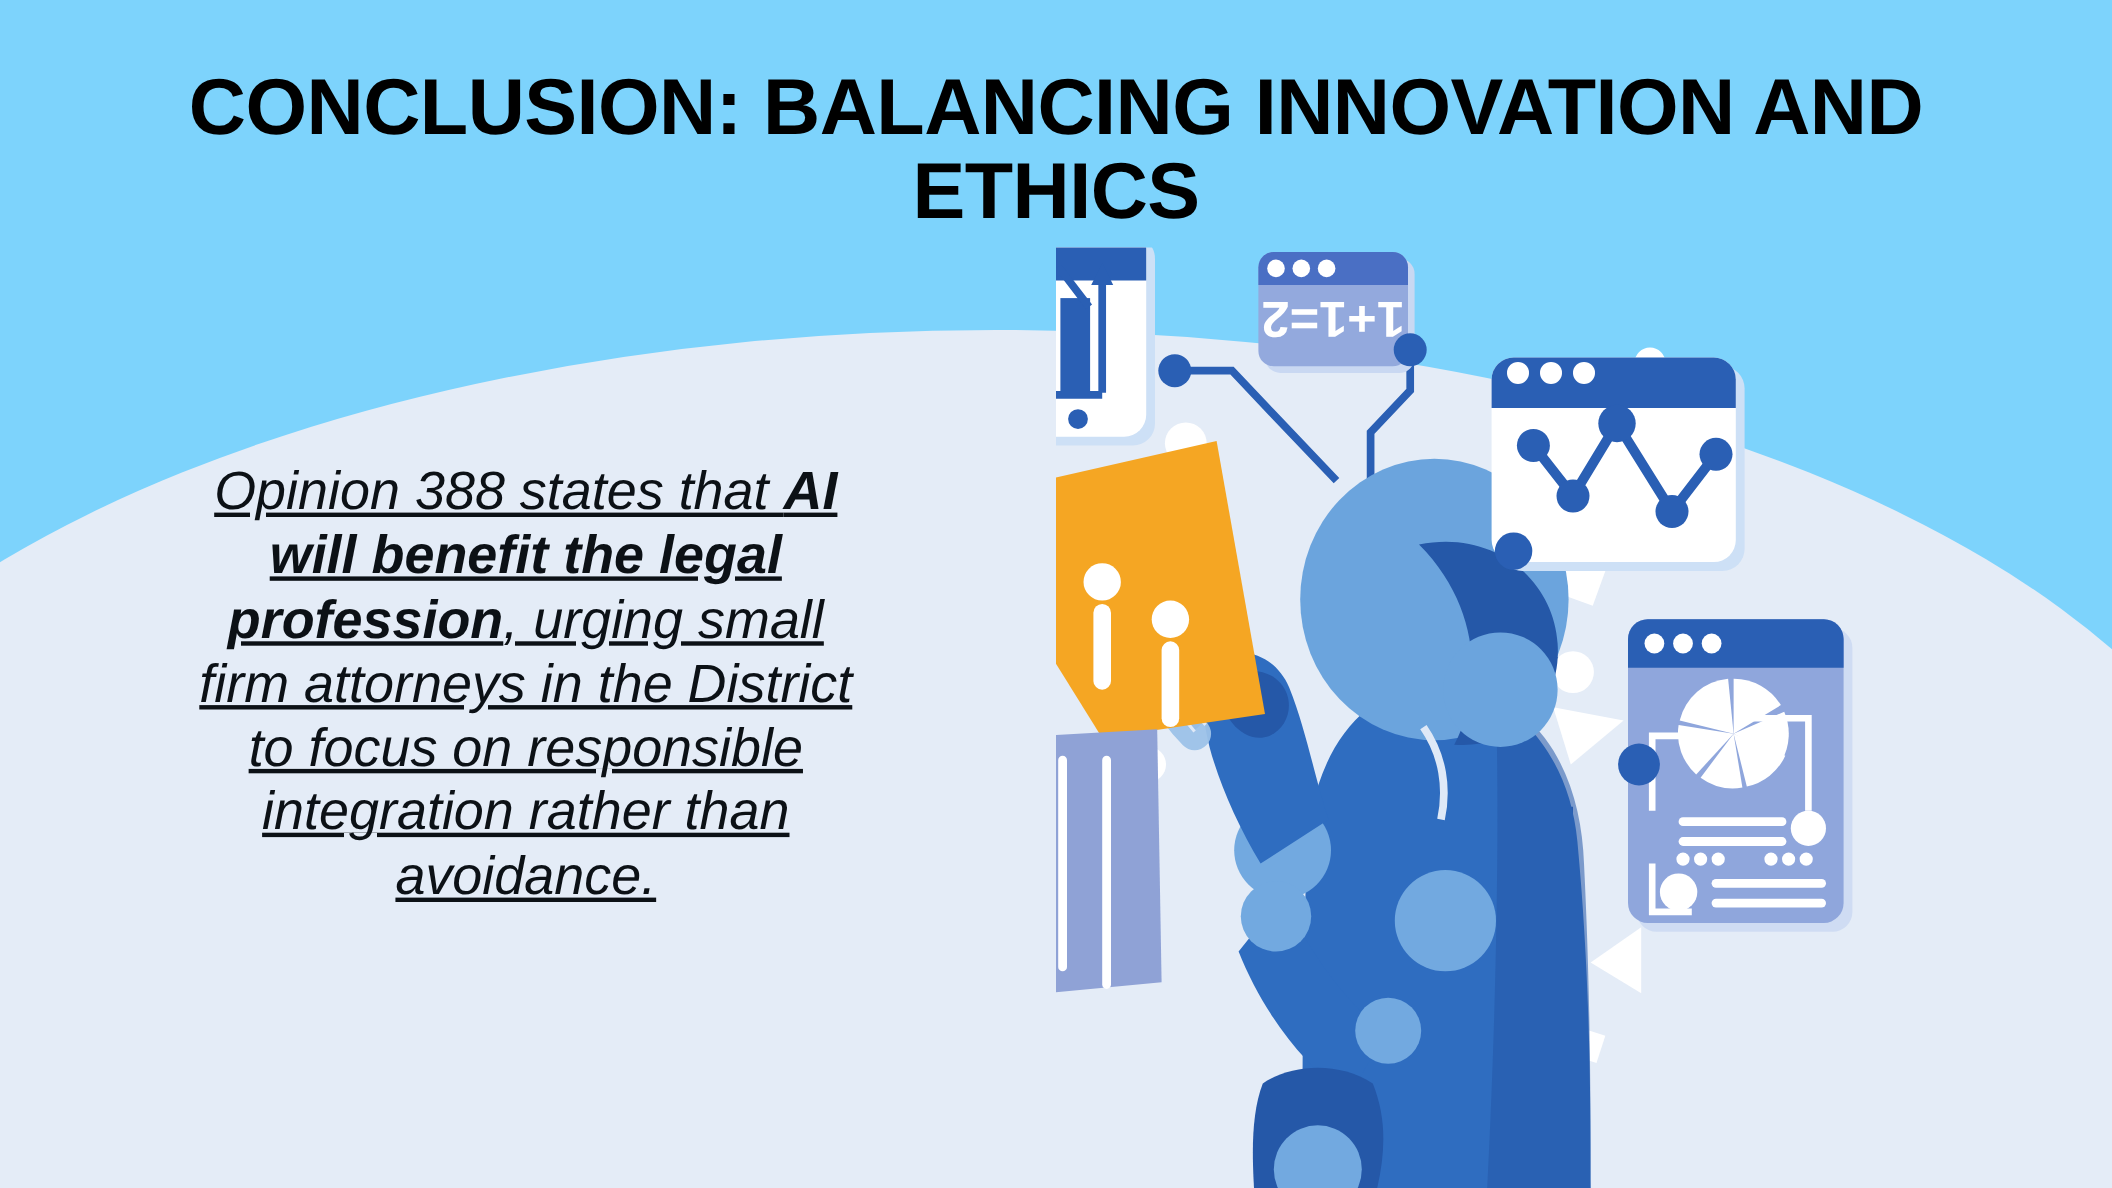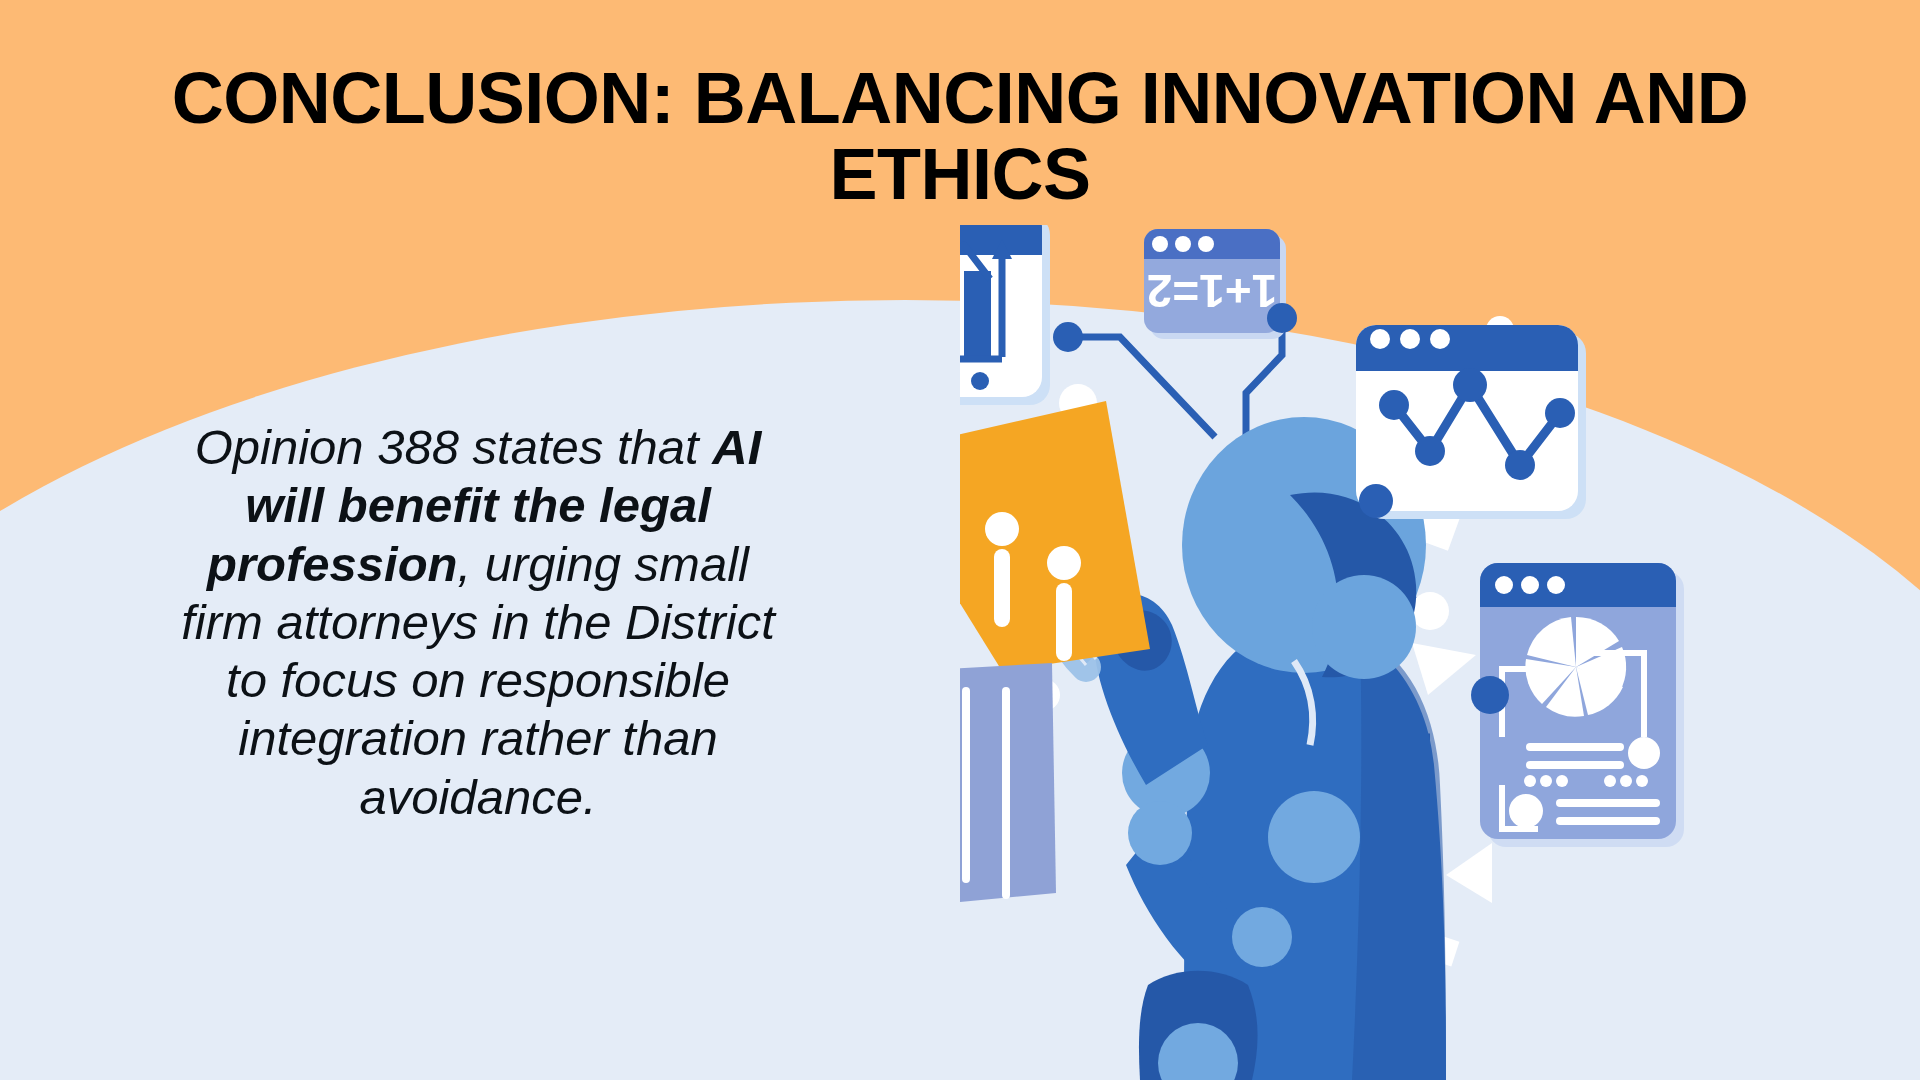--- a/index.html
+++ b/index.html
@@ -6,21 +6,21 @@
   html,body { width:1920px; height:1080px; }
   body {
     background:#ffffff;
     font-family:"Liberation Sans", sans-serif;
     overflow:hidden;
     position:relative;
   }
   #slide {
     position:absolute; left:0; top:0;
     width:1920px; height:1080px;
-    background:#fdba74;
+    background:#7dd3fc;
     overflow:hidden;
   }
   
   .bg-blob {
     position:absolute;
     left:-260px; top:300px;
     width:2330px; height:1500px;
     background:#e4ecf7;
     border-radius:50% 50% 0 0 / 38% 38% 0 0;
     z-index:0;
@@ -44,20 +44,21 @@
     position:absolute;
     left:168px; top:418px;
     width:620px;
     text-align:center;
     font-size:49px;
     line-height:1.19;
     font-style:italic;
     font-weight:400;
     color:#0c1116;
     z-index:6;
+    text-decoration:underline;
   }
   .body-text b { font-weight:800; font-style:italic; }
 
   
   .illus { position:absolute; left:960px; top:225px; width:960px; height:855px; z-index:4; }
   .illus svg { display:block; width:960px; height:855px; }
 </style>
 </head>
 <body>
 

